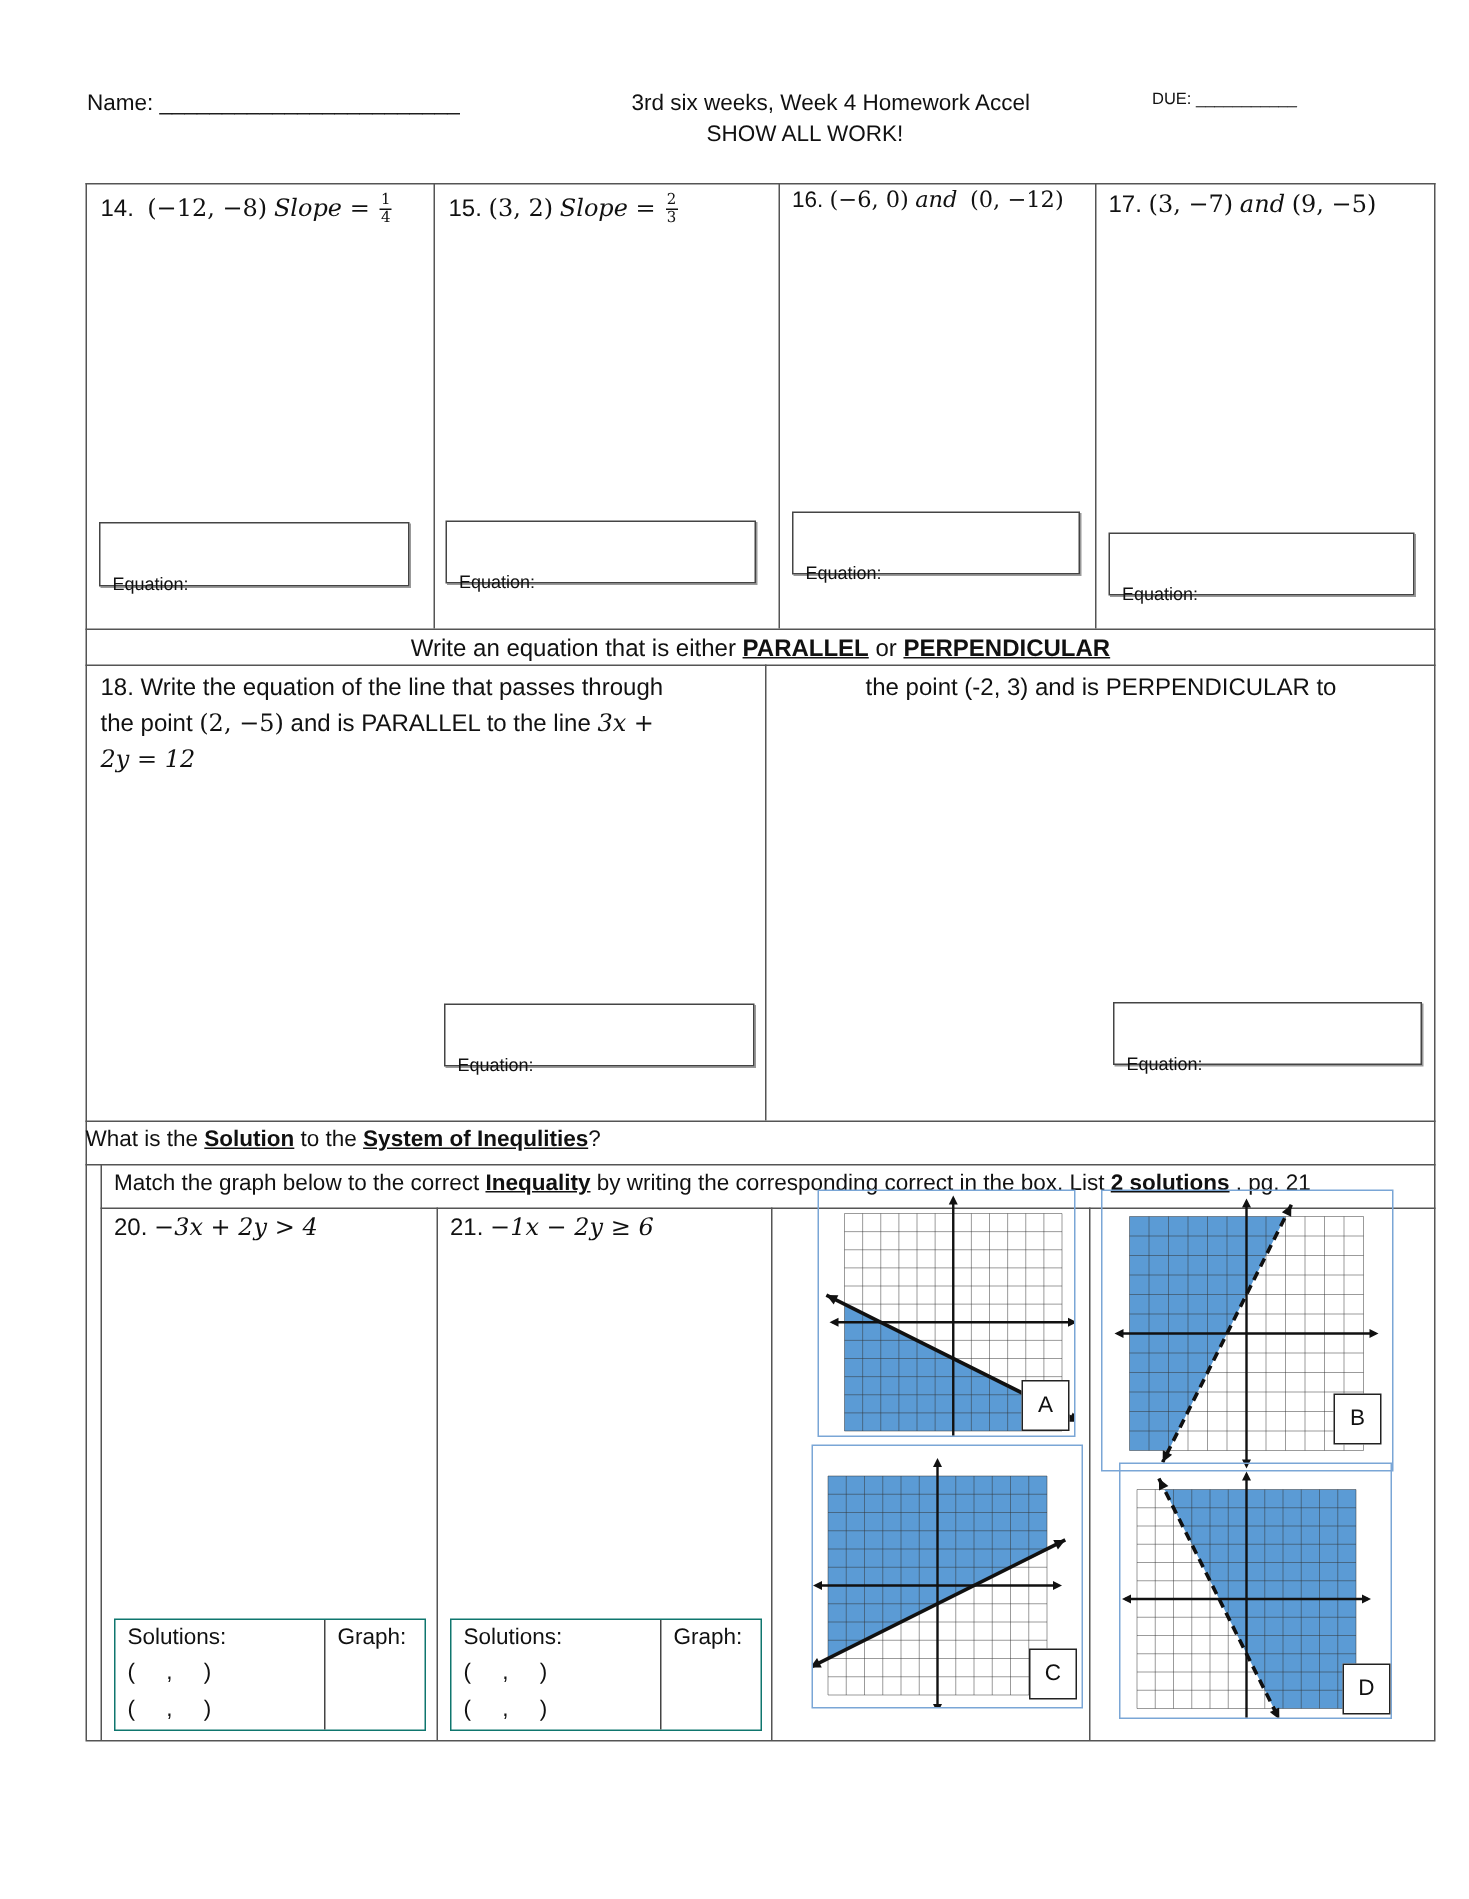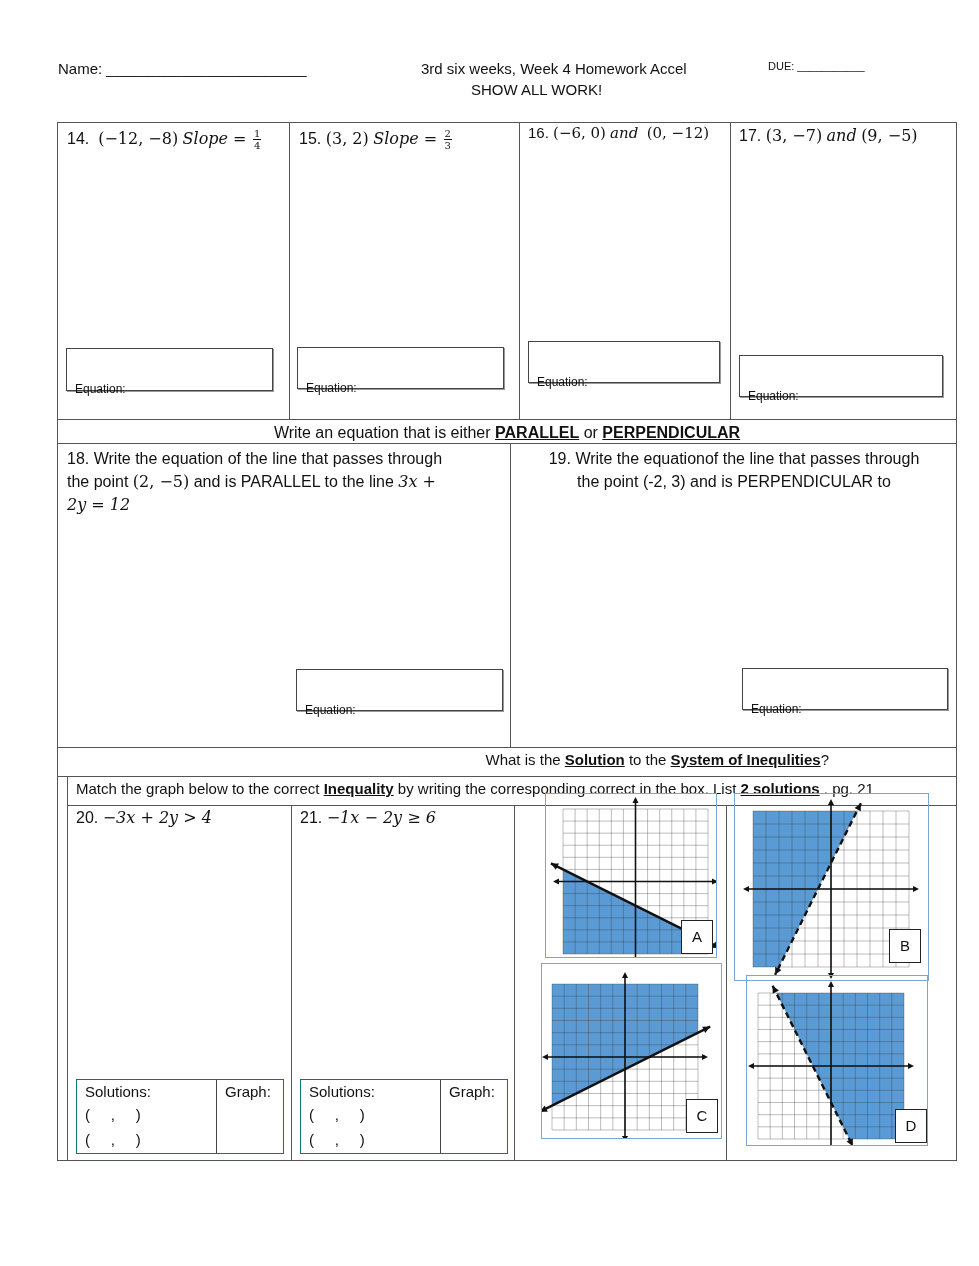--- a/index.html
+++ b/index.html
@@ -89,32 +89,31 @@
 <div class="abs" style="left:0;top:424px;width:1014px;text-align:center;font-size:16px;">
   <span>Write an equation that is either </span><span class="u">PARALLEL</span><span> or </span><span class="u"> PERPENDICULAR</span>
 </div>
 
 <div class="abs" style="left:67px;top:447px;font-size:16px;line-height:23px;width:440px;">
   <div>18.  Write the equation of the line that passes through</div>
   <div><span>the point </span><span class="mathup">(2, −5)</span><span>  and is PARALLEL to the line </span><span class="math">3x +</span></div>
   <div class="math">2y = 12</div>
 </div>
 <div class="abs" style="left:512px;top:447px;font-size:16px;line-height:23px;width:444px;text-align:center;">
-  <div>19. Write the equationof the line that passes through</div>
   <div>the point (-2, 3) and is PERPENDICULAR to</div>
 </div>
 
 <div class="eqbox" style="left:296px;top:669px;width:205px;height:40px;">
     <span>Equation:</span>
   </div>
 <div class="eqbox" style="left:742px;top:668px;width:204px;height:40px;">
     <span>Equation:</span>
   </div>
 
-<div class="abs" style="left:57px;top:751px;width:772px;text-align:right;font-size:15px;">
+<div class="abs" style="left:57px;top:751px;width:772px;text-align:left;font-size:15px;">
   <span>What is the </span><span class="u">Solution</span><span> to the </span><span class="u">System of Inequlities</span><span>?</span>
 </div>
 <div class="abs" style="left:76px;top:780px;font-size:15px;white-space:nowrap;">
   <span>Match the graph below to the correct </span><span class="u">Inequality</span><span> by writing the corresponding correct in the box. List </span><span class="u">2 solutions</span><span> .  pg. 21</span>
 </div>
 
 <div class="cell-title" style="left:76px;top:808px;">
   <span>20.</span>&nbsp;<span class="math">−3x + 2y &gt; 4</span>
 </div>
 <div class="cell-title" style="left:300px;top:808px;">

